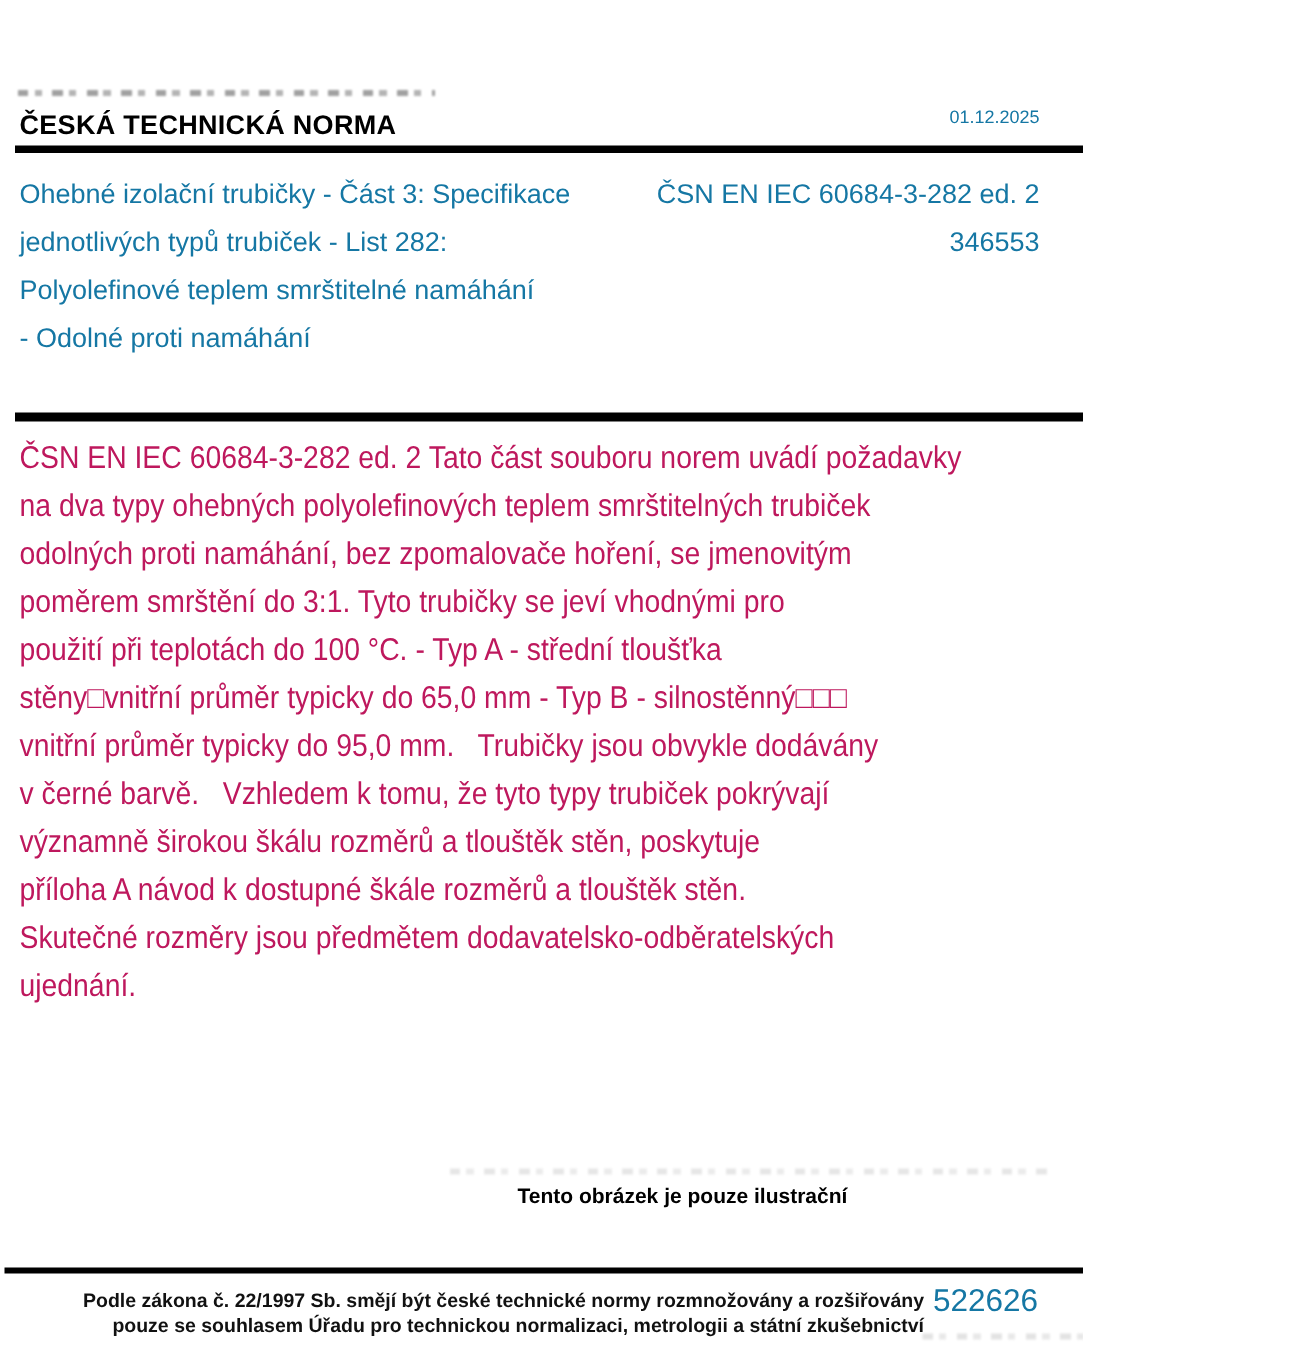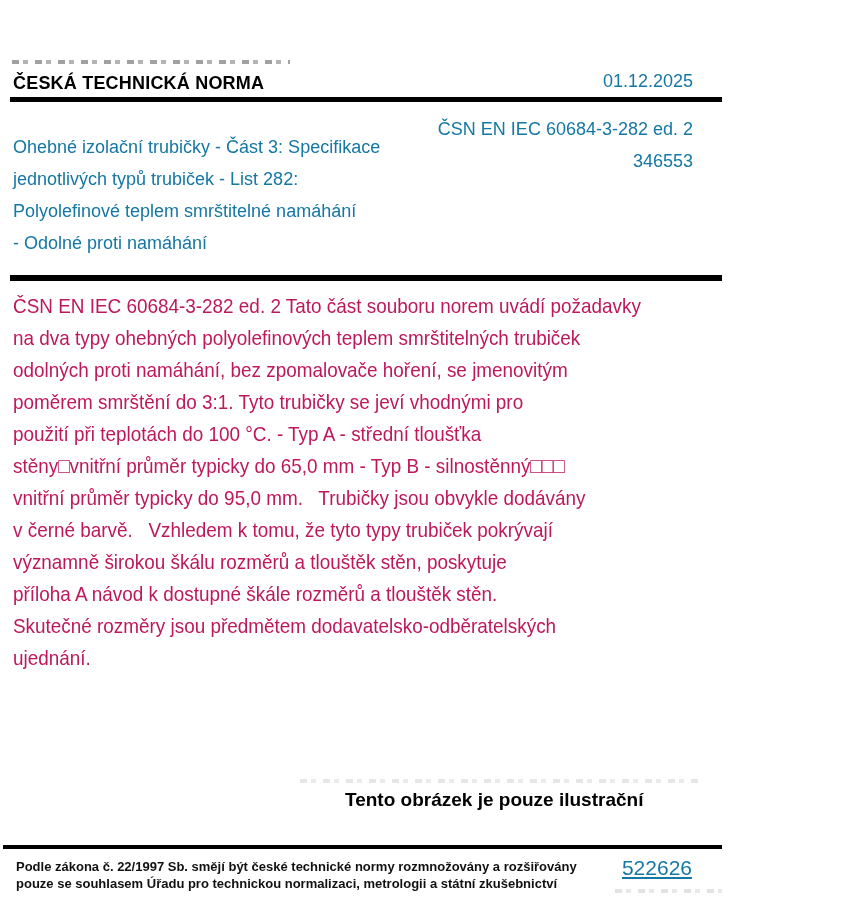--- a/index.html
+++ b/index.html
@@ -13,60 +13,60 @@
   .abs { position:absolute; }
 
   
   .header-title {
     left:13px; top:73px;
     font-size:18px; font-weight:bold; color:#000;
     letter-spacing:0.2px; white-space:nowrap;
   }
   .header-date {
     right:29px; top:71px;
-    font-size:18px; color:#1577A4; white-space:nowrap;
+    font-size:12px; color:#1577A4; white-space:nowrap;
   }
   .rule { background:#000; }
   .header-rule { left:10px; top:97px; width:827px; height:5px; }
 
   
-  .title-left { left:13px; top:131px; width:520px; color:#1577A4; font-size:18px; }
+  .title-left { left:13px; top:113px; width:520px; color:#1577A4; font-size:18px; }
   .title-left .tline { height:32px; line-height:32px; white-space:nowrap; }
   .title-right { right:29px; top:113px; text-align:right; color:#1577A4; font-size:18px; }
   .title-right .tline { height:32px; line-height:32px; white-space:nowrap; }
 
   
   .section-rule { left:10px; top:275px; width:845px; height:6px; }
 
   
   .body-block { left:13px; top:290px; width:840px; color:#be185d; }
   .body-block .bline {
     height:32px; line-height:32px;
     font-size:21px;
     white-space:pre;
     transform:scaleX(0.9);
     transform-origin:0 0;
   }
 
   
   .note {
     left:345px; top:789px;
-    font-size:19px; font-weight:bold; color:#000; white-space:nowrap;
+    font-size:14px; font-weight:bold; color:#000; white-space:nowrap;
   }
 
   
   .footer-rule { left:3px; top:845px; width:842px; height:4px; }
   .footer-legal {
     left:16px; top:858px; width:600px;
     font-size:13px; font-weight:bold; color:#111;
   }
-  .footer-legal .fline { height:17px; line-height:17px; white-space:nowrap; }
+  .footer-legal .fline { height:17px; line-height:17px; white-space:nowrap;text-align:right; }
   .footer-number {
     right:30px; top:856px;
-    font-size:21px; color:#1577A4; white-space:nowrap;text-decoration:underline;
+    font-size:21px; color:#1577A4; white-space:nowrap;
   }
 
   
   .ghost {
     position:absolute; height:4px;
     filter:blur(0.6px);
     background:repeating-linear-gradient(90deg,#555 0 7px, transparent 7px 11px, #777 11px 16px, transparent 16px 23px);
   }
   .ghost-top   { left:12px;  top:60px;  width:278px; opacity:0.55; }
   .ghost-note  { left:300px; top:779px; width:400px; opacity:0.14; }

